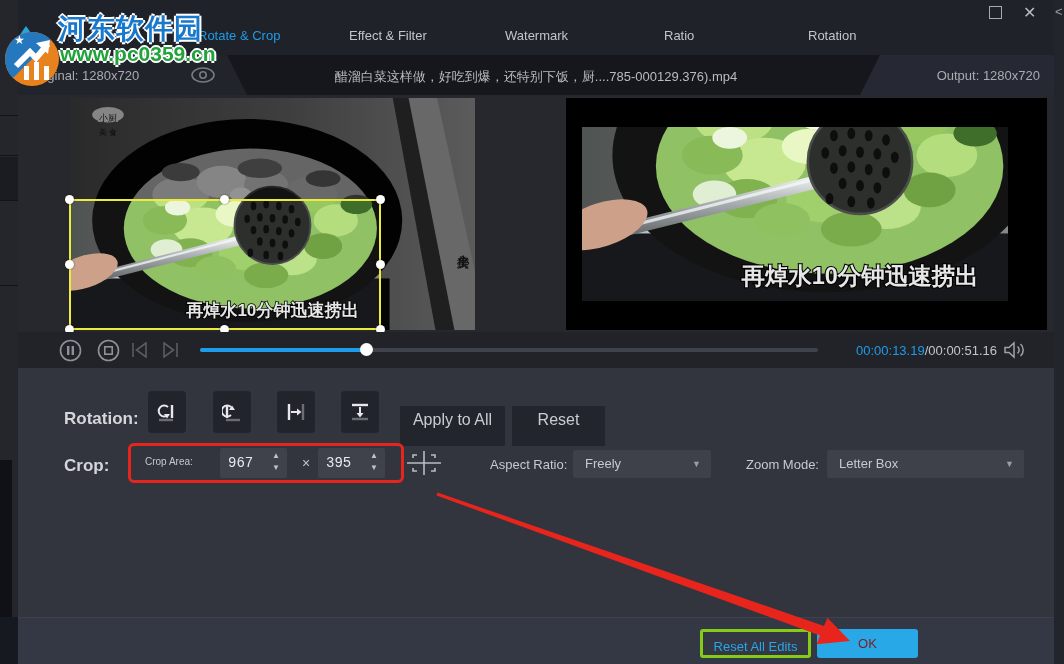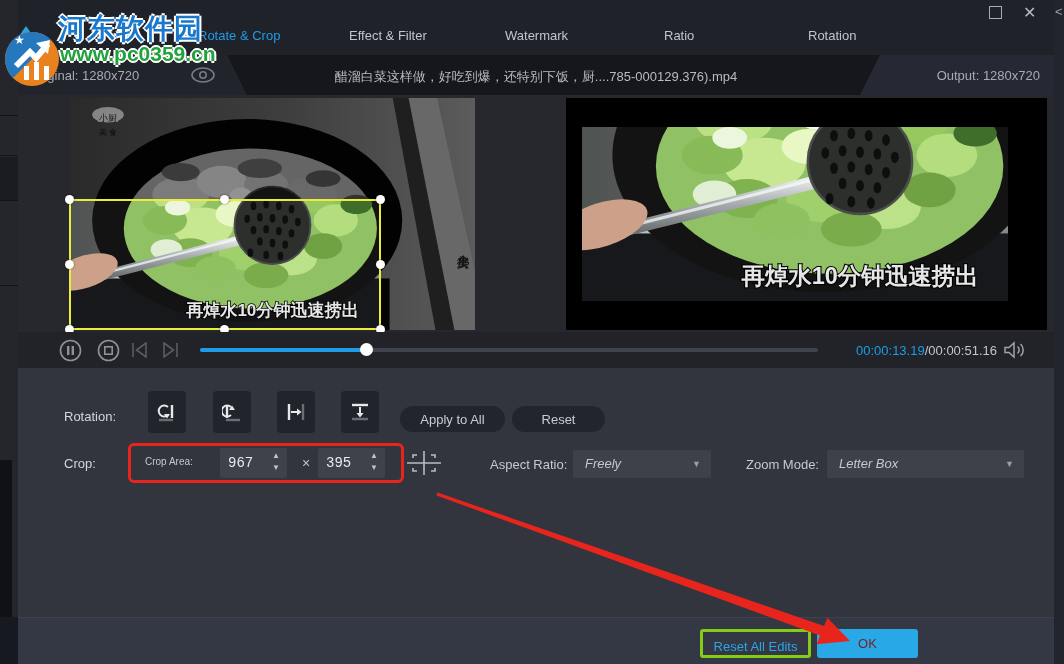--- a/index.html
+++ b/index.html
@@ -48,37 +48,37 @@
   .playbar { position:absolute; left:18px; top:332px; width:1036px; height:36px; background:#212329; z-index:2; }
   .pb-btn { position:absolute; top:7px; cursor:pointer; }
   .slider-track { position:absolute; left:182px; top:16px; width:618px; height:4px; background:#3f434c; border-radius:2px; cursor:pointer; }
   .slider-progress { position:absolute; left:0; top:0; width:165px; height:4px; background:#1f9ce8; border-radius:2px; }
   .slider-thumb { position:absolute; left:160px; top:-5px; width:13px; height:13px; border-radius:50%; background:#fff; cursor:pointer; }
   .time { position:absolute; right:57px; top:11px; font-size:13px; white-space:nowrap; }
   .time .cur { color:#1f9ce8; }
   .time .tot { color:#c2c5cb; }
 
   .controls { position:absolute; left:18px; top:368px; width:1036px; height:249px; background:#32353e; z-index:2; }
-  .row-label { position:absolute; font-size:13px; font-weight:normal; color:#d4d6db; white-space:nowrap;padding-left:31px; }
+  .row-label { position:absolute; font-size:17px; font-weight:bold; color:#d4d6db; white-space:nowrap;padding-left:31px; }
   .rot-btn { position:absolute; top:23px; width:38px; height:42px; background:#22242b; border-radius:4px; cursor:pointer; }
   .rot-btn svg { position:absolute; left:9px; top:11px; }
-  .txt-btn { position:absolute; top:38px; height:26px; background:#23252c; border-radius:13px; color:#c9ccd2;
-             font-size:13px; text-align:center; line-height:27px; cursor:pointer; }
+  .txt-btn { position:absolute; top:38px; height:40px; background:#23252c; border-radius:1px; color:#c9ccd2;
+             font-size:16px; text-align:center; line-height:27px; cursor:pointer; }
 
   .crop-highlight { position:absolute; left:110px; top:75px; width:276px; height:40px; border:3px solid #e8251c; border-radius:6px; z-index:5; pointer-events:none; }
   .crop-area-label { position:absolute; left:127px; top:88px; font-size:10px; color:#c6c9cf; }
   .spin-box { position:absolute; top:80px; width:67px; height:30px; background:#3f424b; border-radius:2px; }
   .spin-box input { position:absolute; left:0; top:0; width:46px; height:30px; background:transparent; border:none; outline:none;
                     color:#e8eaee; font-size:14px; padding-left:8px; font-family:Liberation Mono, monospace; }
   .spin-arrows { position:absolute; right:3px; top:2px; width:16px; height:26px; text-align:center; }
   .spin-arrows div { font-size:8px; color:#c0c3ca; line-height:12px; cursor:pointer; }
   .mult { position:absolute; left:284px; top:87px; font-size:14px; color:#c0c3ca; }
   .label-plain { position:absolute; font-size:13px; color:#c6c9cf; white-space:nowrap; }
   .dropdown { position:absolute; top:82px; height:28px; background:#3e414a; border-radius:2px; cursor:pointer; }
-  .dropdown .val { position:absolute; left:12px; top:6px; font-size:13px; color:#c6c9cf;font-style:italic; }
+  .dropdown .val { position:absolute; left:12px; top:6px; font-size:13px; color:#c6c9cf; }
   .dropdown .caret { position:absolute; right:10px; top:9px; font-size:9px; color:#9a9da5; }
 
   .footer { position:absolute; left:18px; top:617px; width:1036px; height:47px; background:#343744; border-top:1px solid #3f424d; z-index:2; }
   .f-btn { position:absolute; top:11px; height:29px; border-radius:3px; font-size:13px; text-align:center; line-height:29px; cursor:pointer; }
   .f-outline { background:transparent; border:3px solid #84cc16; color:#2aa6e6; }
   .f-solid { background:#29a8e8; color:#7f1d1d; }
 
   .annot { position:absolute; left:0; top:0; width:1064px; height:664px; z-index:50; pointer-events:none; }
 
   

